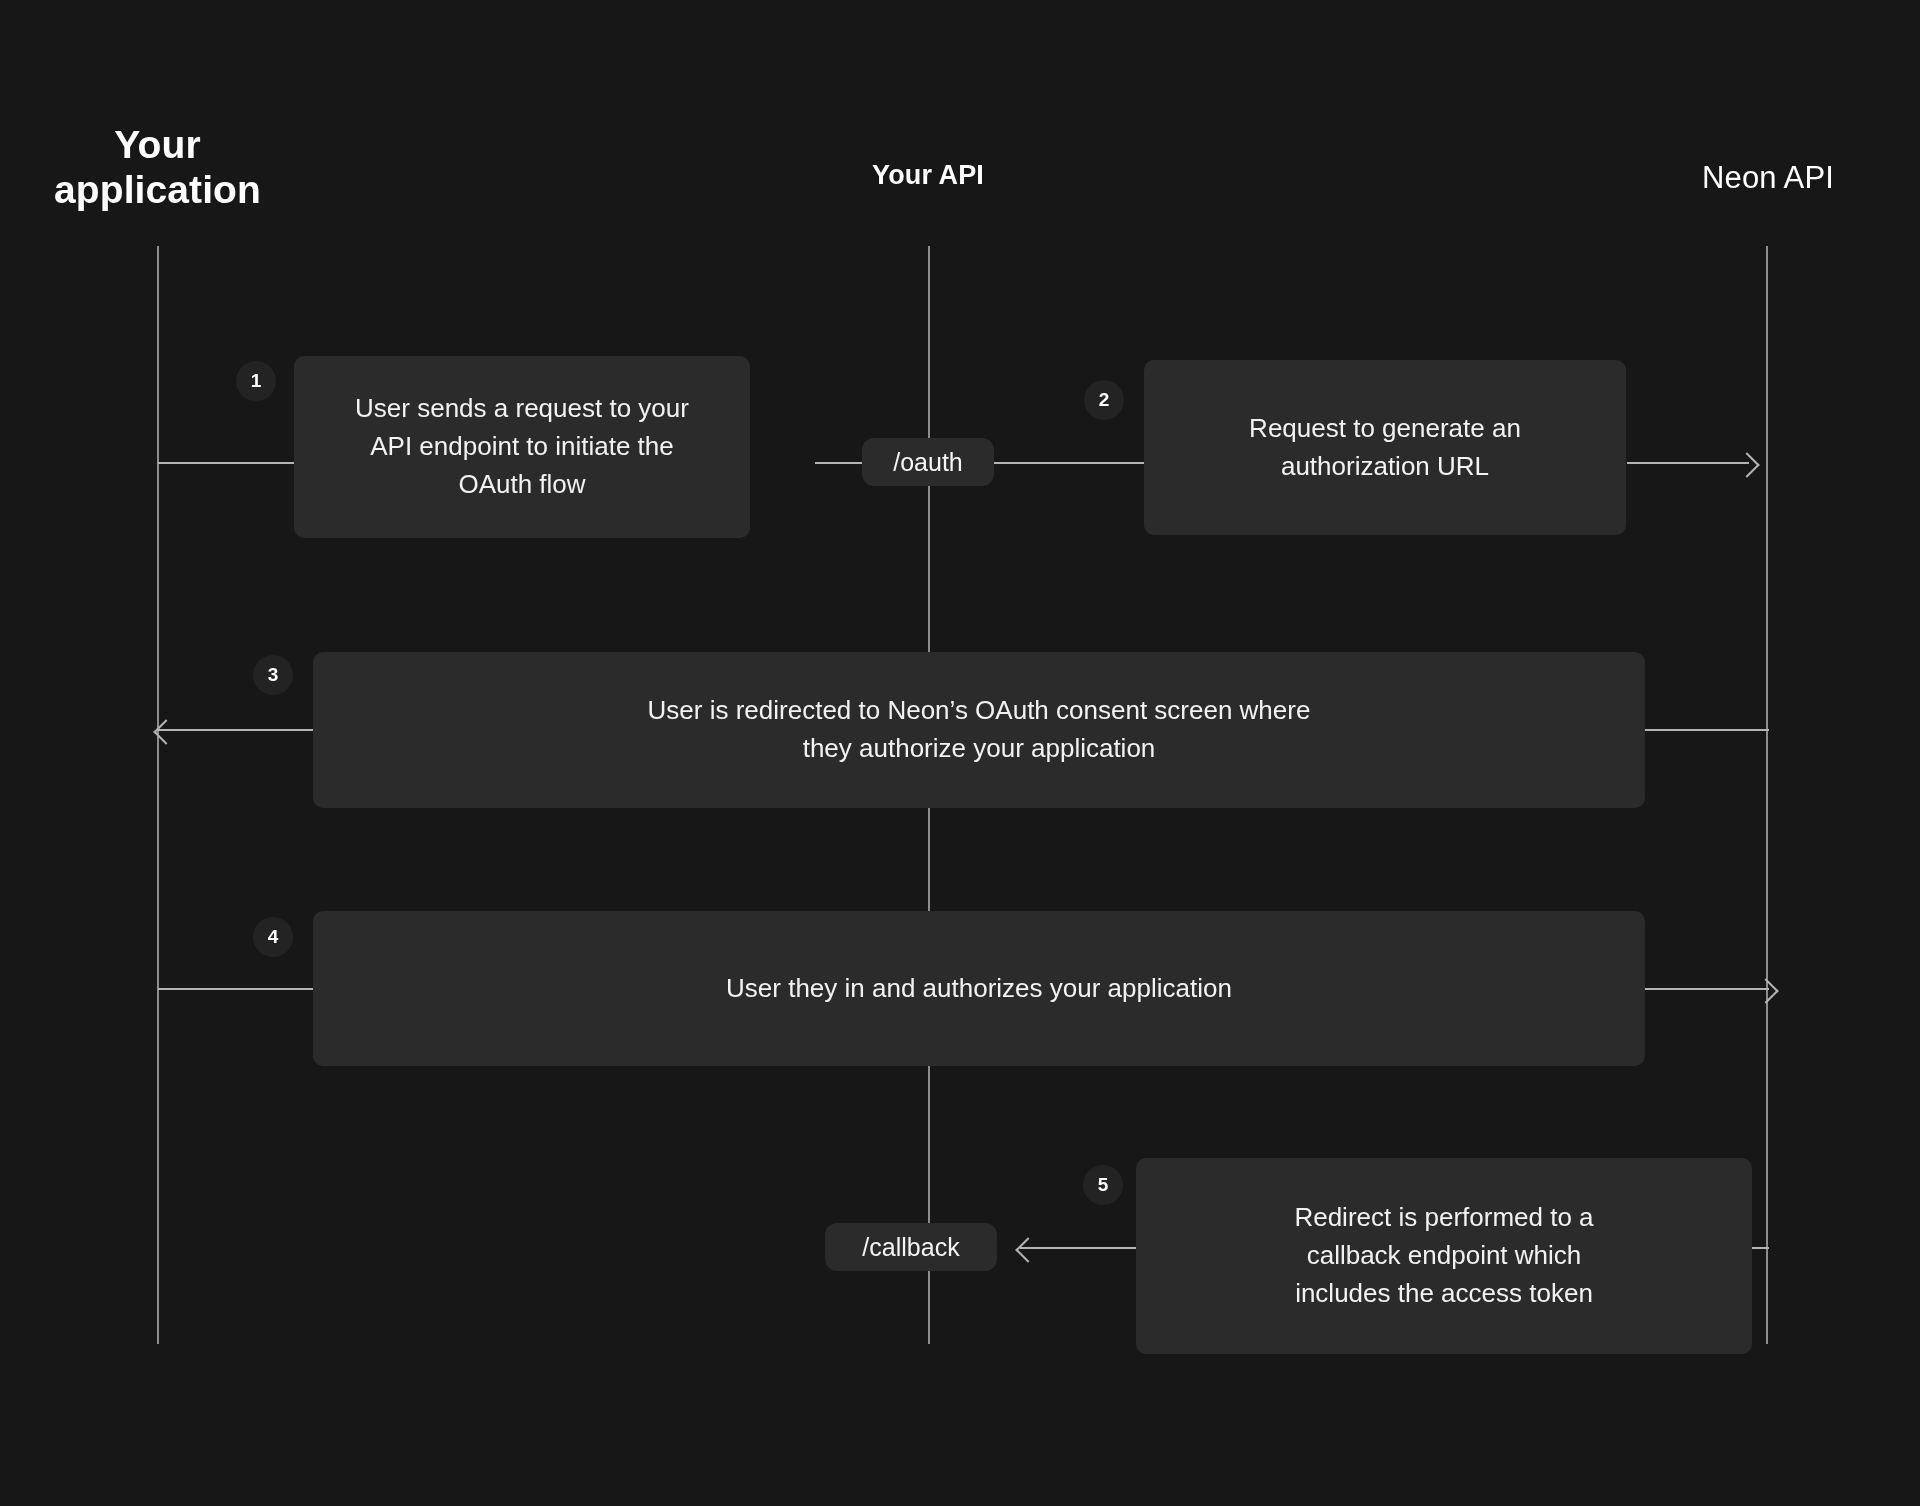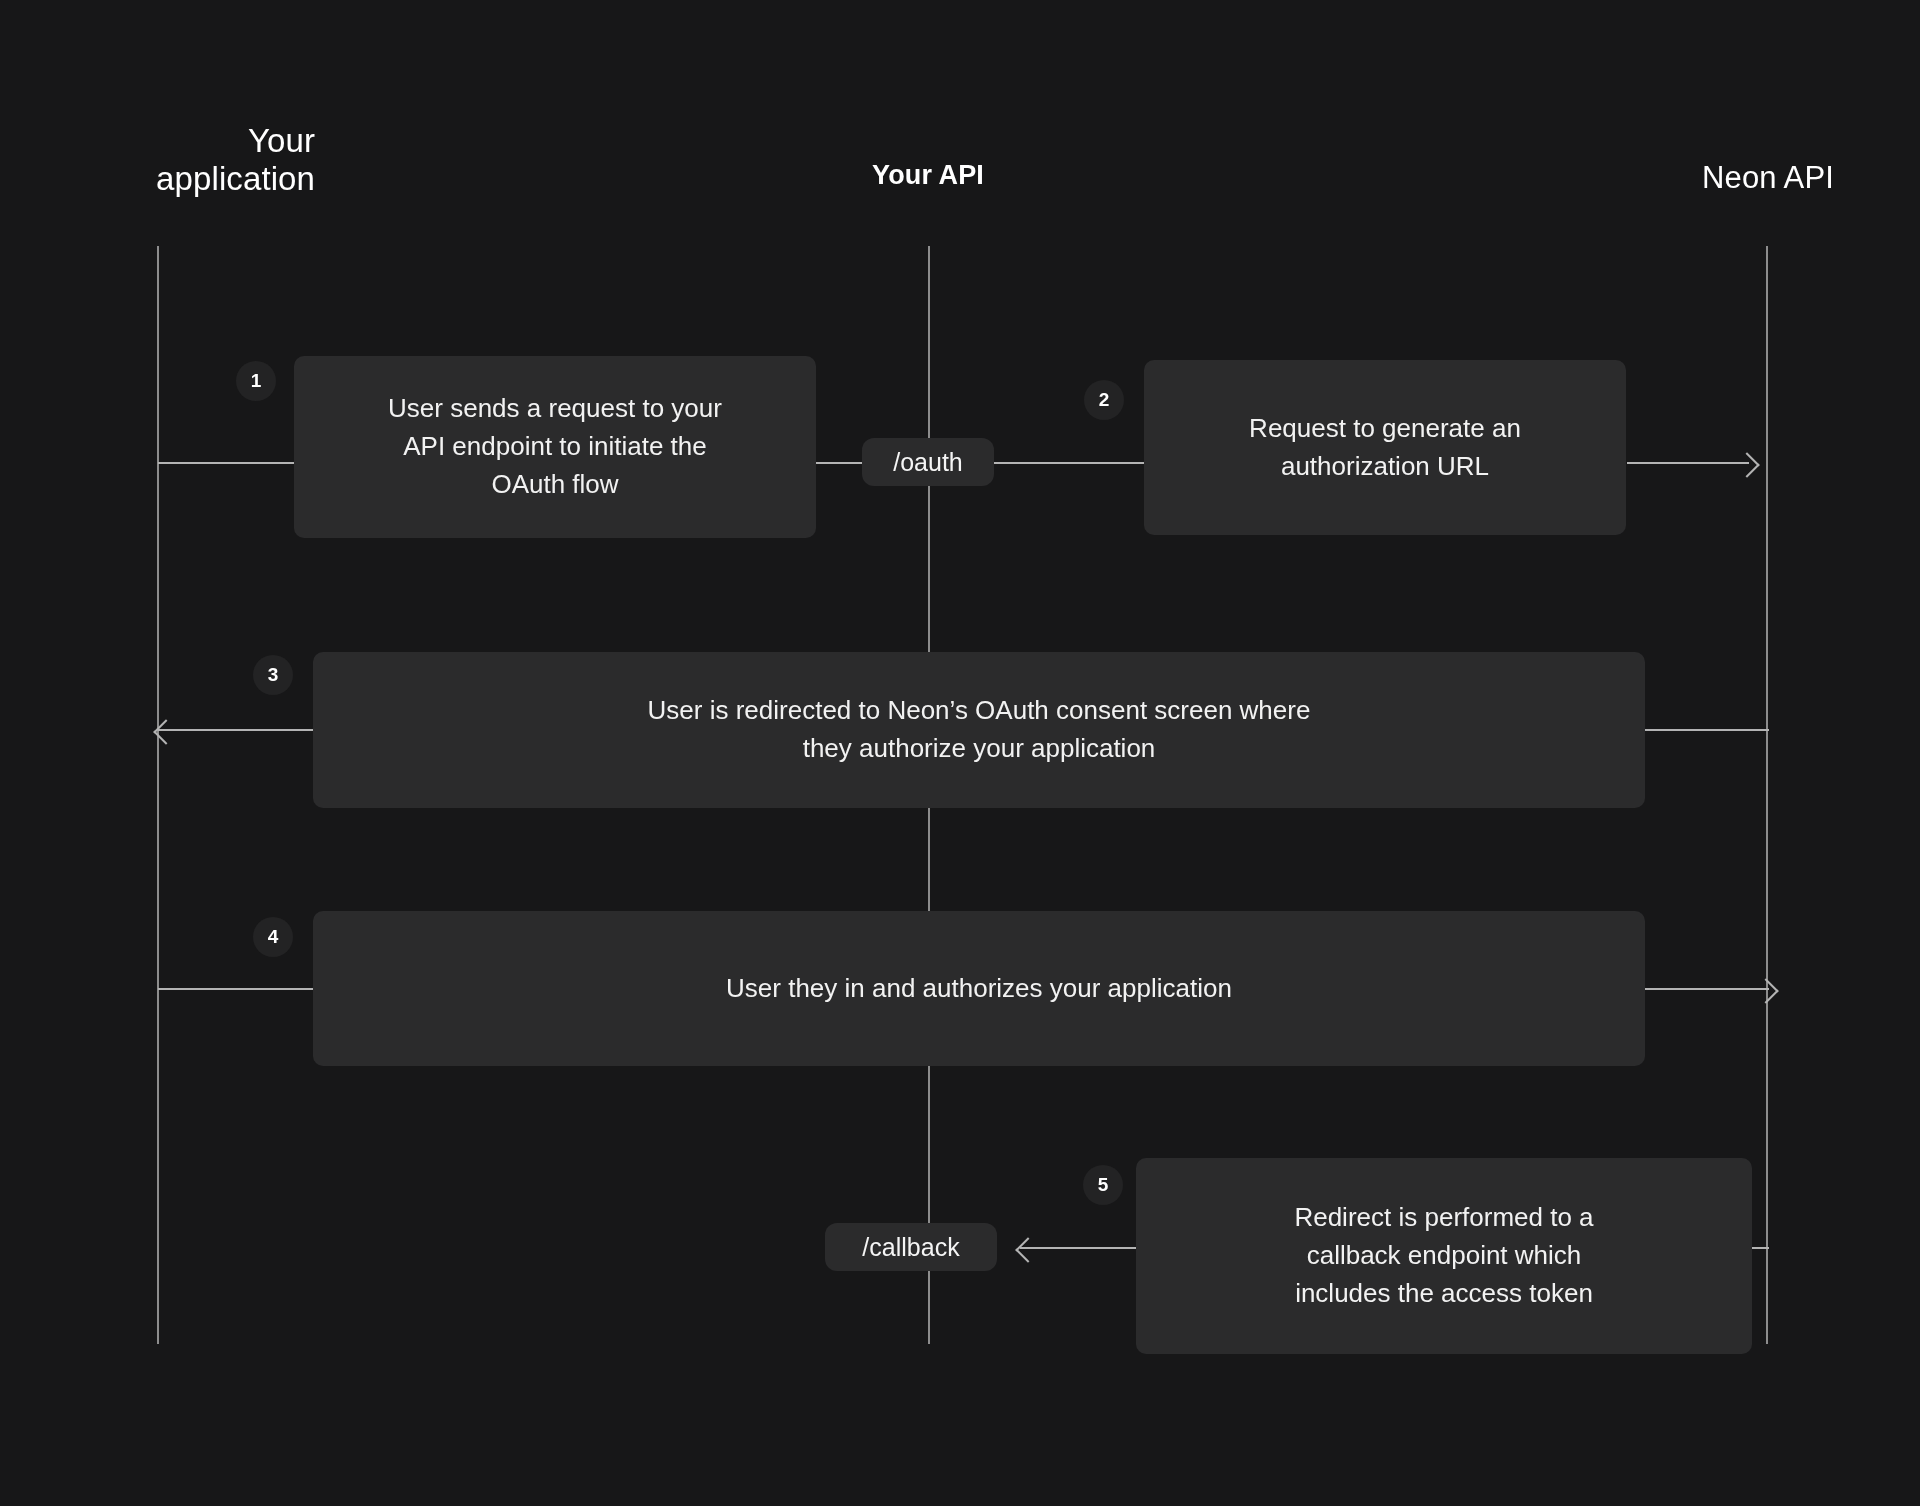--- a/index.html
+++ b/index.html
@@ -37,23 +37,22 @@
     color: #ffffff;
     text-align: center;
     line-height: 1.16;
     white-space: pre-line;
     letter-spacing: .1px;
   }
   .actor.app {
     left: 0px;
     top: 122px;
     width: 315px;
-    font-size: 33px;
-    font-weight: 400;
-    text-align: right;
+    font-size: 39px;
+    font-weight: 700;
   }
   .actor.api {
     left: 768px;
     top: 160px;
     width: 320px;
     font-size: 27px;
     font-weight: 700;
   }
   .actor.neon {
     left: 1608px;
@@ -143,21 +142,21 @@
 
   <div class="lifeline app"></div>
   <div class="lifeline api"></div>
   <div class="lifeline neon"></div>
 
   <div class="conn" style="left:158px; top:462px; width:146px;"></div>
   <div class="conn" style="left:815px; top:462px; width:62px;"></div>
   <div class="arrowhead right" style="left:866px; top:456px;"></div>
 
   <div class="badge" style="left:236px; top:361px;">1</div>
-  <div class="msgbox" style="left:294px; top:356px; width:522px; height:182px;align-items:center;">
+  <div class="msgbox" style="left:294px; top:356px; width:456px; height:182px;align-items:center;">
     <span>User sends a request to your
 API endpoint to initiate the
 OAuth flow</span>
   </div>
 
   <div class="pill" style="left:862px; top:438px; width:132px;">
     <span>/oauth</span>
   </div>
 
   <div class="conn" style="left:994px; top:462px; width:150px;"></div>

